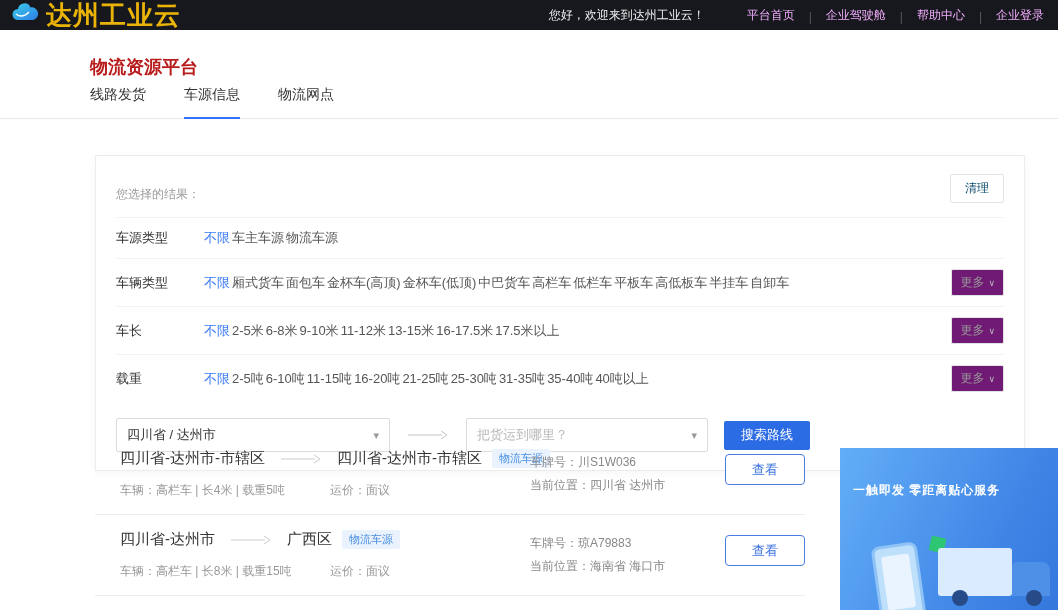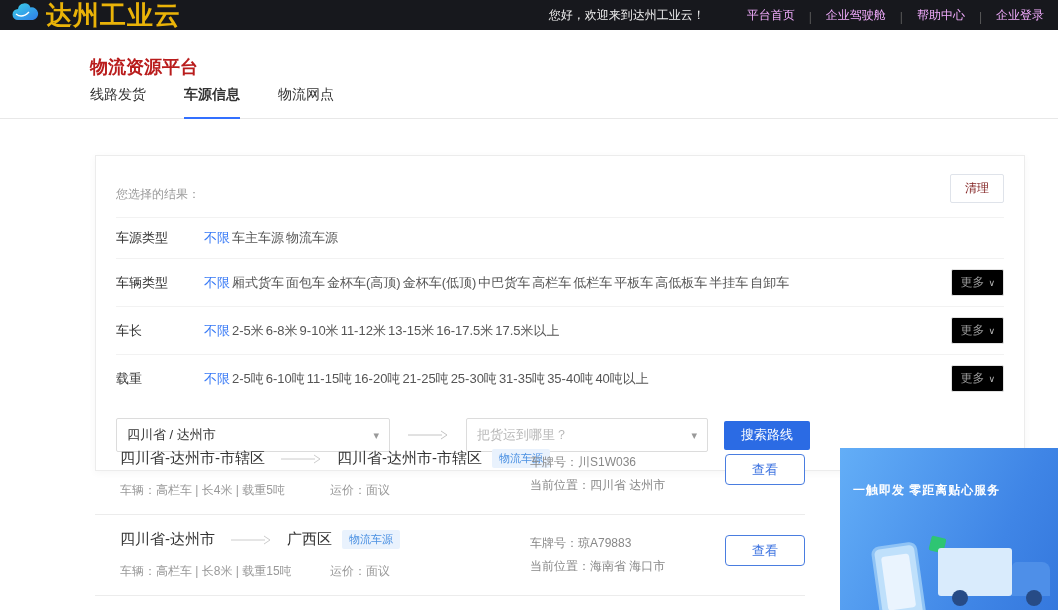--- a/index.html
+++ b/index.html
@@ -14,33 +14,33 @@
   .topnav { margin-left:auto; display:flex; align-items:flex-end; font-size:12px; white-space:nowrap; }
   .welcome { color:#f0f0f0; margin-right:28px; }
   .toplink { color:#f0abfc; text-decoration:none; cursor:pointer; padding:0 14px; }
   .sep { color:#5a5a5a; }
 
   
   .page-header { position:absolute; top:30px; left:0; width:100%; height:89px; background:#fff; border-bottom:1px solid #e8e8e8; }
   .page-title { position:absolute; left:90px; top:25px; font-size:18px; color:#b91c1c; font-weight:bold; }
   .tabs { position:absolute; left:90px; bottom:-1px; display:flex; gap:38px; }
   .tab { font-size:14px; color:#333; padding-bottom:13px; cursor:pointer; border-bottom:2px solid transparent; }
-  .tab.active { font-weight:bold; border-bottom-color:#3370ff; }
+  .tab.active { font-weight:normal; border-bottom-color:#3370ff; }
 
   
   .filter-card { position:absolute; left:95px; top:155px; width:930px; background:#fff; border:1px solid #ececec; box-shadow:0 2px 8px rgba(0,0,0,.04); padding:12px 20px 18px; }
   .card-head { display:flex; justify-content:space-between; align-items:flex-end; padding:6px 0 14px; }
   .result-label { font-size:12px; color:#999; }
-  .clear-btn { font-size:12px; color:#7f1d1d; background:#fff; border:1px solid #dfe3ea; padding:5px 14px; border-radius:2px; cursor:pointer; }
+  .clear-btn { font-size:12px; color:#0c4a6e; background:#fff; border:1px solid #dfe3ea; padding:5px 14px; border-radius:2px; cursor:pointer; }
   .filter-row { display:flex; align-items:center; border-top:1px solid #f2f2f2; padding:10px 0; min-height:40px; }
   .filter-label { width:88px; flex-shrink:0; font-size:13px; color:#333; }
   .filter-options { flex:1; display:flex; gap:2px; align-items:center; flex-wrap:nowrap; overflow:hidden; }
   .filter-option { font-size:13px; color:#555; cursor:pointer; white-space:nowrap; }
   .filter-option.selected { color:#3a7bf6; }
-  .more-btn { flex-shrink:0; margin-left:14px; font-size:12px; color:#999; background:#000000; border:1px solid #e2e2e2; border-radius:2px; padding:4px 8px; cursor:pointer; display:flex; align-items:center; gap:4px; }
+  .more-btn { flex-shrink:0; margin-left:14px; font-size:12px; color:#999; background:#701a75; border:1px solid #e2e2e2; border-radius:2px; padding:4px 8px; cursor:pointer; display:flex; align-items:center; gap:4px; }
   .more-caret { font-size:9px; color:#bbb; }
   .search-row { display:flex; align-items:center; margin-top:16px; }
   .select-box { width:274px; height:34px; border:1px solid #dcdcdc; border-radius:2px; display:flex; align-items:center; justify-content:space-between; padding:0 10px; font-size:13px; color:#333; cursor:pointer; background:#fff; }
   .select-box.dest { width:242px; }
   .placeholder { color:#b8b8b8; }
   .caret { color:#999; font-size:11px; }
   .long-arrow { margin:0 18px; display:flex; align-items:center; }
   .search-btn { margin-left:16px; height:29px; padding:0 17px; background:#2b6be4; border:none; color:#fff; font-size:13px; border-radius:2px; cursor:pointer; }
 
   

